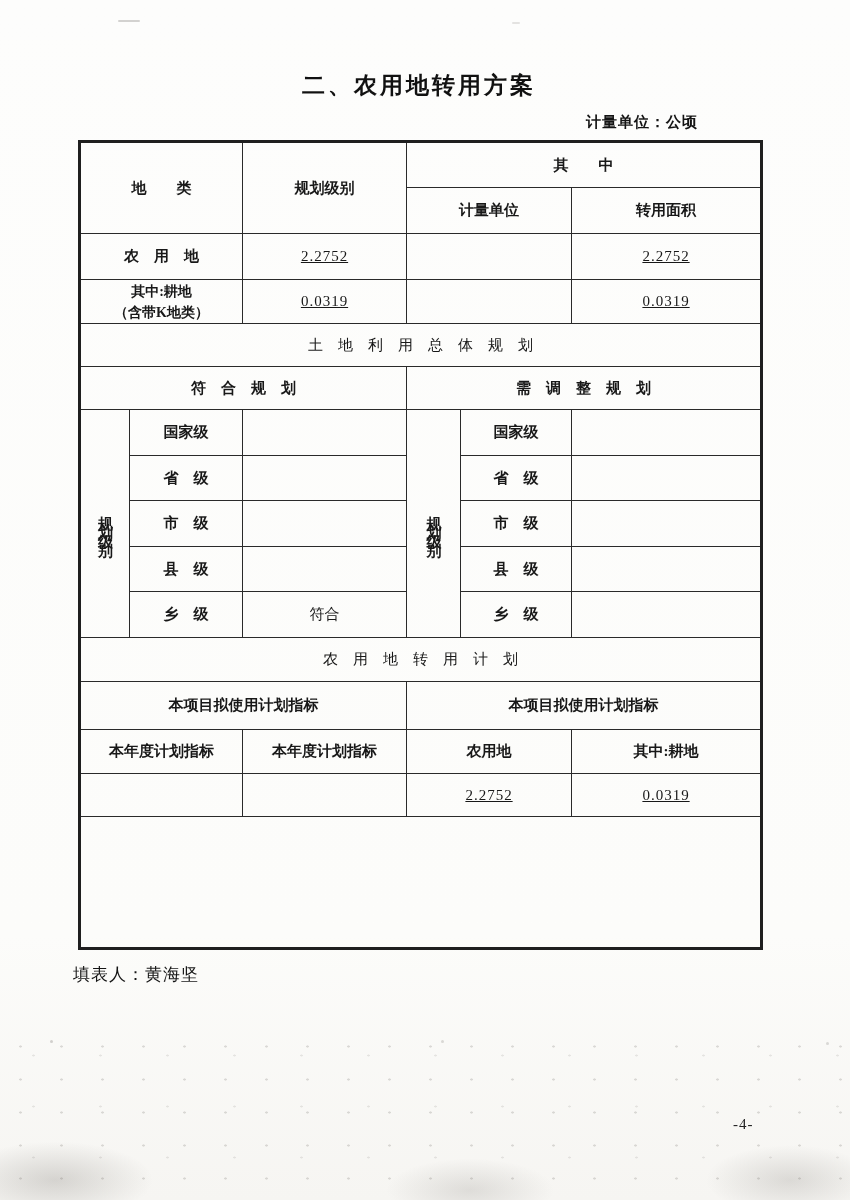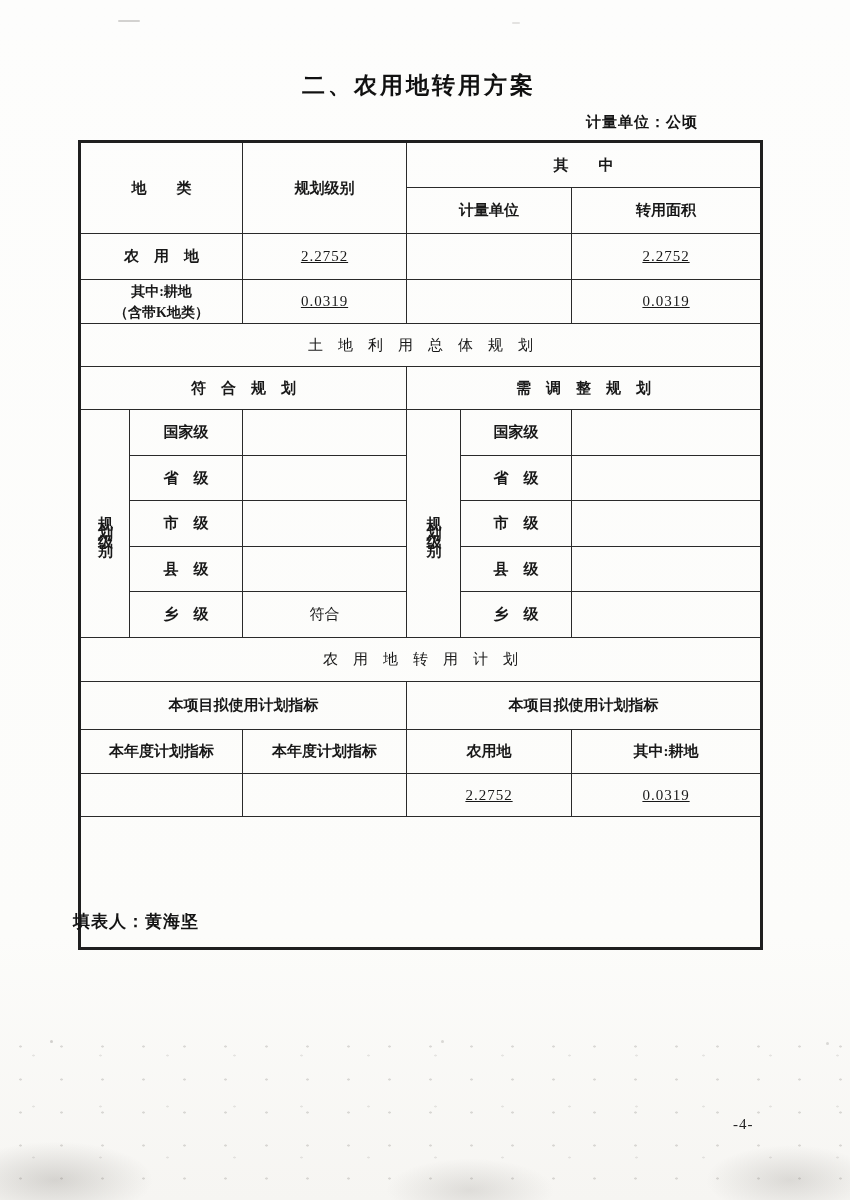--- a/index.html
+++ b/index.html
@@ -42,22 +42,22 @@
   .two-line div{font-size:14px;line-height:1.5;font-weight:600;}
   .vertcell{vertical-align:middle;}
   .vert{
     display:inline-block;
     writing-mode:vertical-rl;text-orientation:upright;
     letter-spacing:9px;font-weight:600;font-size:15px;
   }
   .h43{height:43px}.h44{height:44px}.h45{height:45px}.h46{height:46px}.h48{height:48px}.h132{height:132px}
 
   .preparer{
-    position:absolute;left:73px;top:910px;
-    font-size:17px;font-weight:700;letter-spacing:1px;color:#141414;
+    position:absolute;left:73px;top:963px;
+    font-size:17px;font-weight:400;letter-spacing:1px;color:#141414;
   }
   .page-number{
     position:absolute;left:733px;top:1116px;
     font-size:15px;letter-spacing:1px;color:#222;
   }
 
   .scan-noise-bottom{
     position:absolute;left:0;top:1030px;width:850px;height:170px;
     background-image:
       radial-gradient(ellipse 140px 55px at 55px 150px, rgba(95,90,84,.22), transparent 70%),

